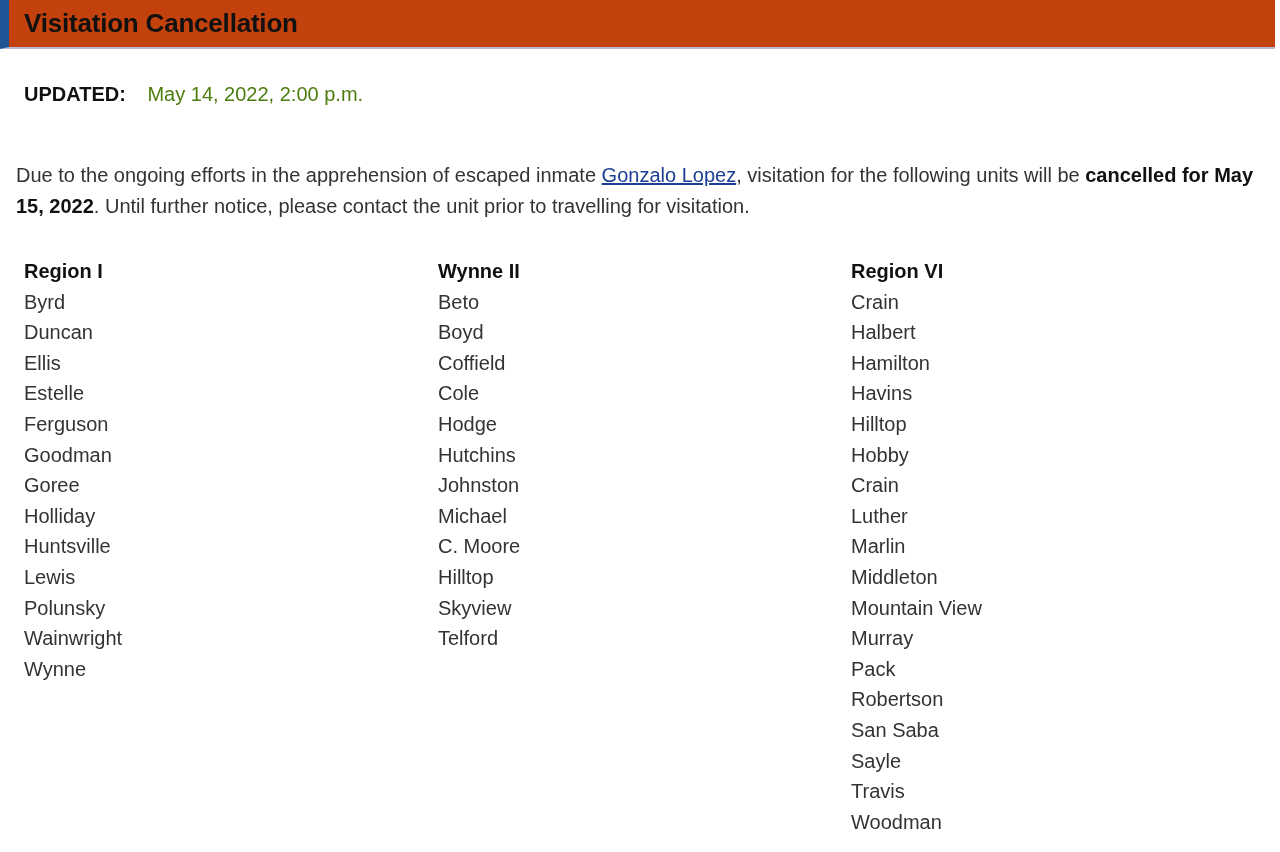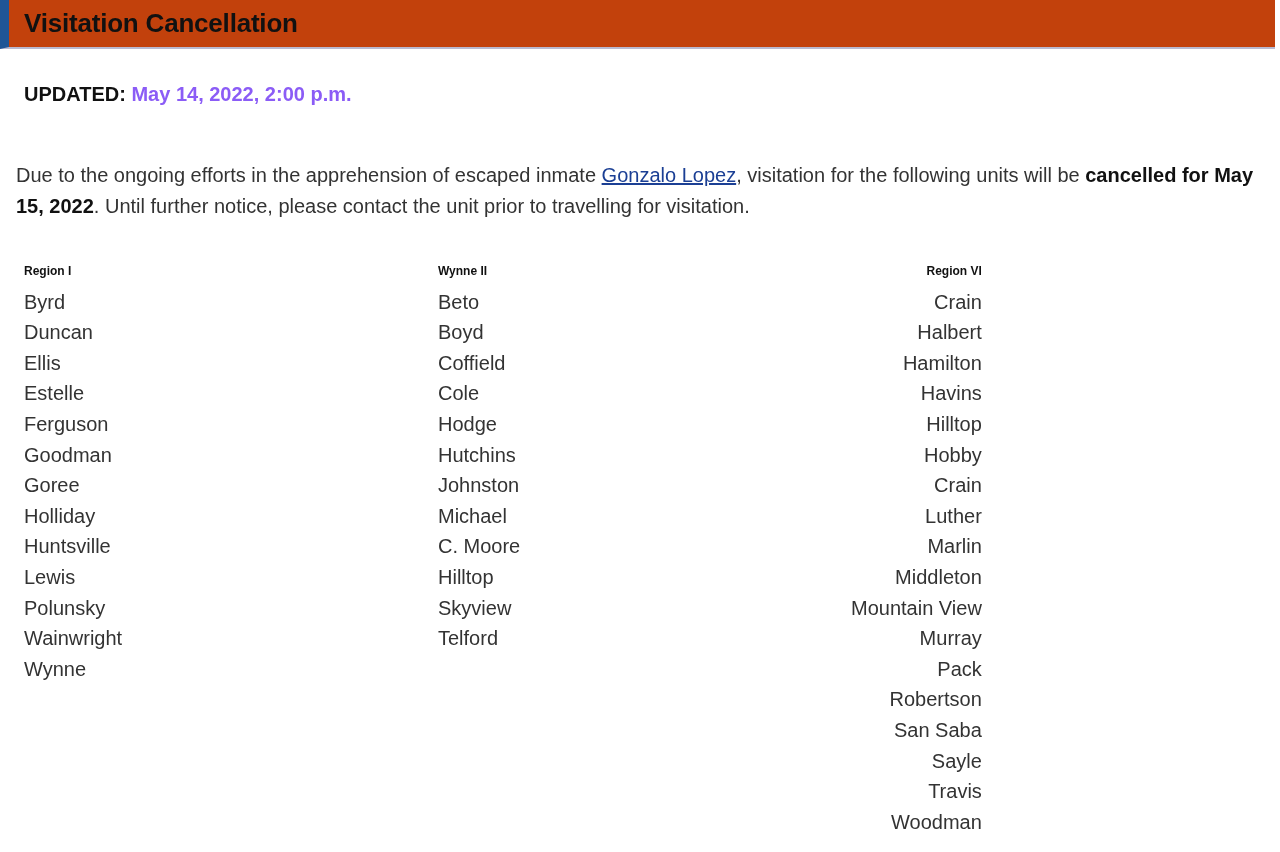--- a/index.html
+++ b/index.html
@@ -51,22 +51,23 @@
     font-size: 20px;
     line-height: 28px;
     color: #333333;
     white-space: nowrap;
   }
   .updated-label {
     font-weight: bold;
     color: #111111;
   }
   .updated-value {
-    font-weight: bold;
-    color: #8b5cf6;
+    font-weight: normal;
+    color: #4d7c0f;
+    margin-left: 16px;
   }
 
   
   .notice-paragraph {
     position: absolute;
     left: 16px;
     top: 140px;
     width: 1238px;
     font-size: 20px;
     line-height: 30.5px;
@@ -87,24 +88,24 @@
     left: 0;
     top: 256px;
     width: 1280px;
   }
   .region-column {
     position: absolute;
     top: 0;
   }
   .region-column.col-1 { left: 24px; }
   .region-column.col-2 { left: 438px; }
-  .region-column.col-3 { left: 851px; text-align: right; }
+  .region-column.col-3 { left: 851px; }
 
   .region-title {
-    font-size: 12px;
+    font-size: 20px;
     font-weight: bold;
     line-height: 30.6px;
     color: #111111;
     white-space: nowrap;
   }
   .unit-list {
     list-style: none;
     margin: 0;
     padding: 0;
   }

